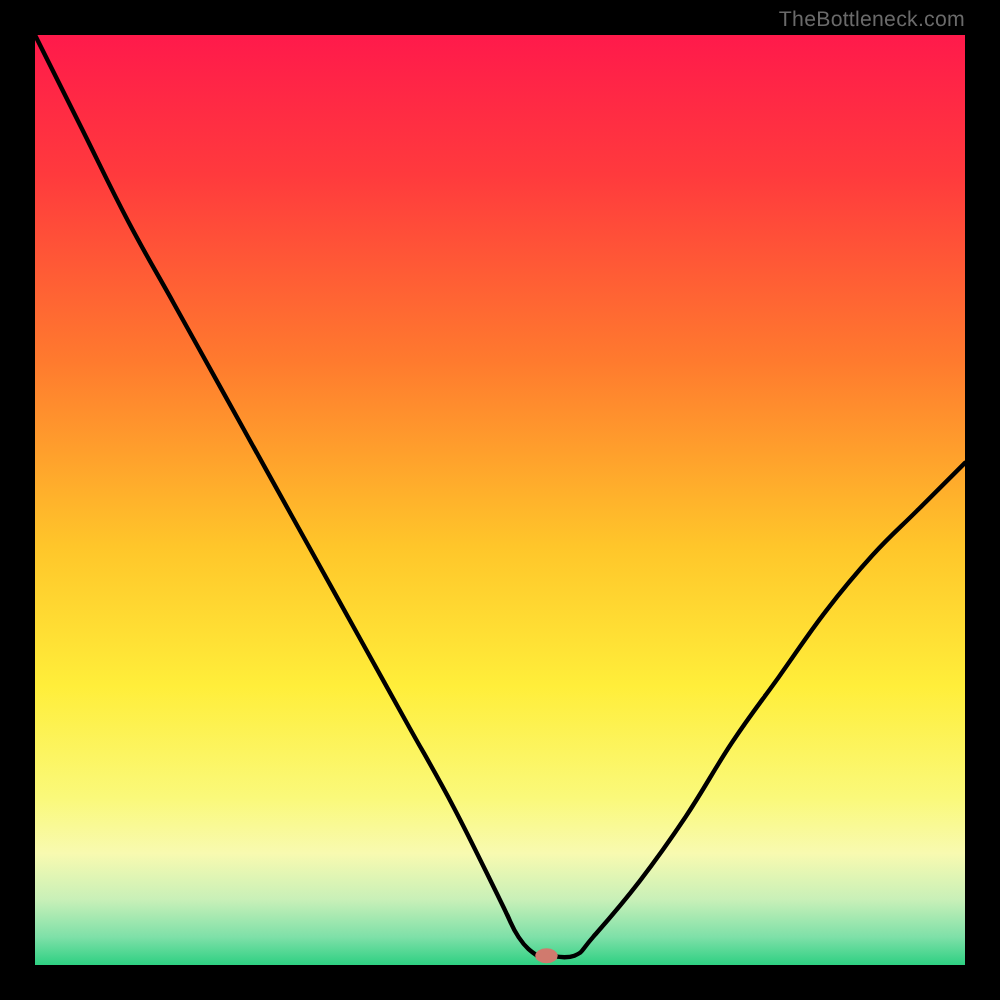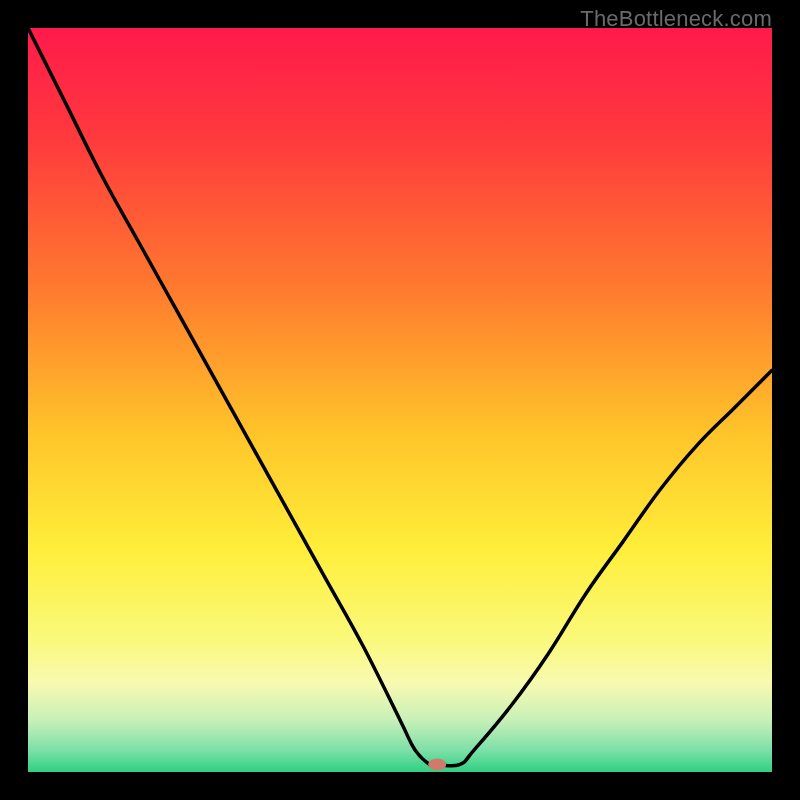--- a/index.html
+++ b/index.html
@@ -36,21 +36,21 @@
     left: 0;
     top: 0;
     width: 100%;
     height: 100%;
   }
   .watermark {
     position: absolute;
     top: 6px;
     right: 28px;
     color: #6a6a6a;
-    font-size: 22px;
+    font-size: 17px;
     font-weight: 400;
     letter-spacing: 0.2px;
     text-align: right;
   }
 </style>
 </head>
 <body>
 
 <div class="chart-container">
 

